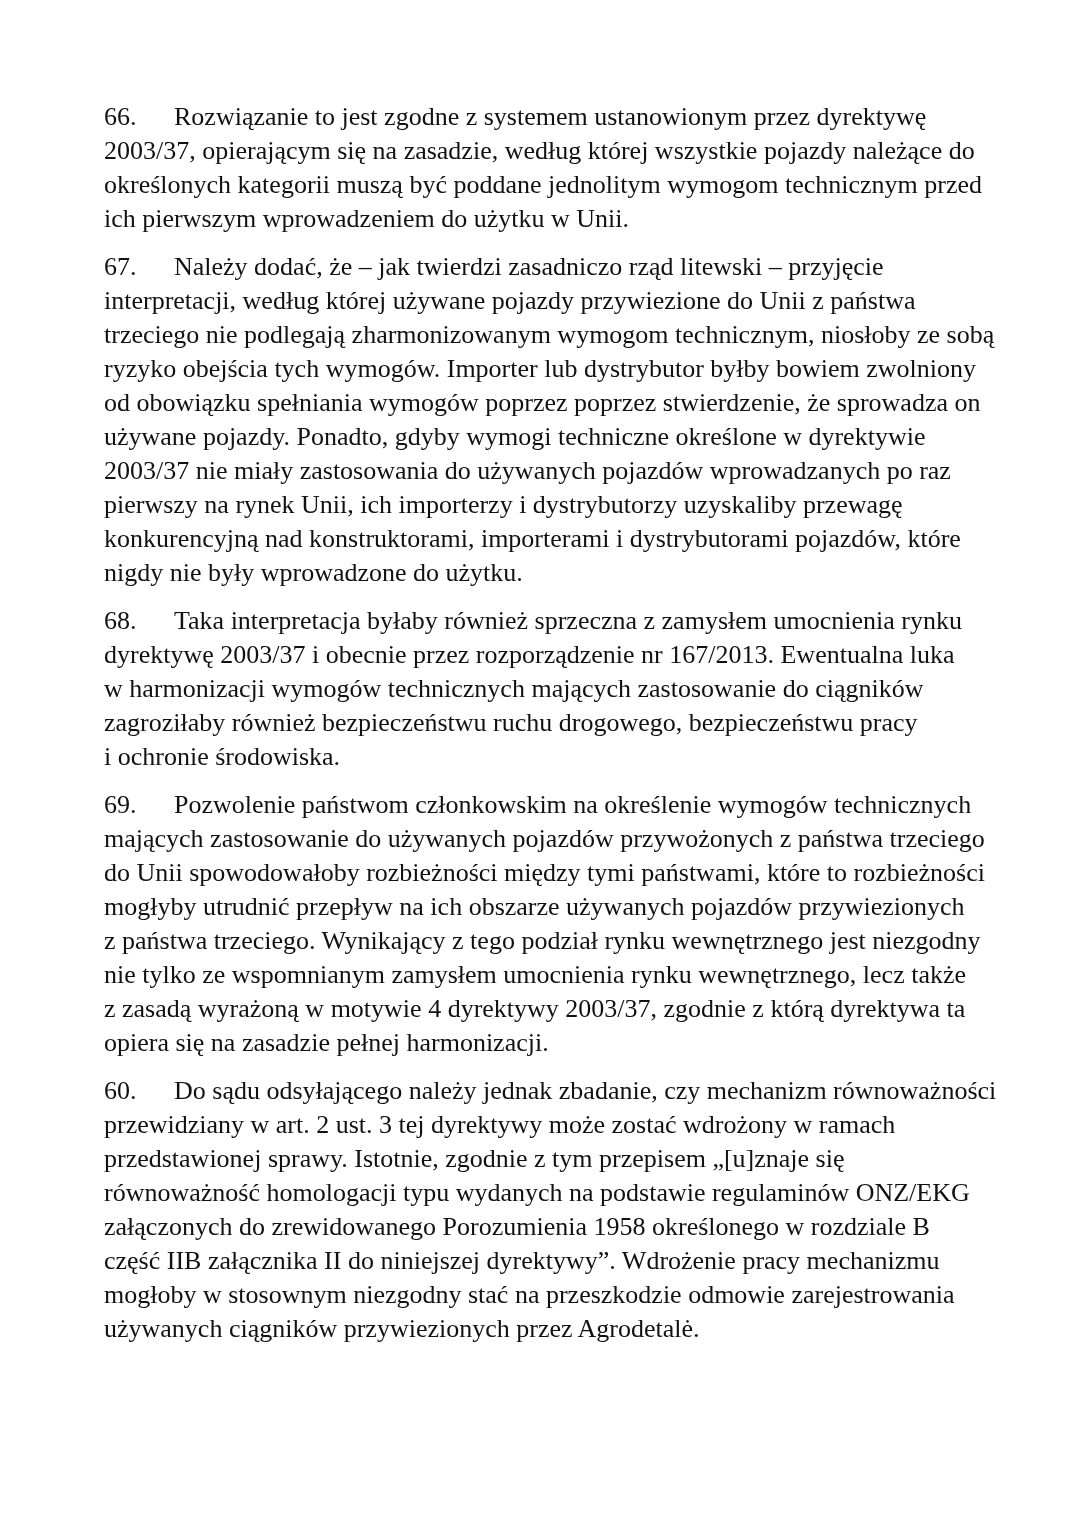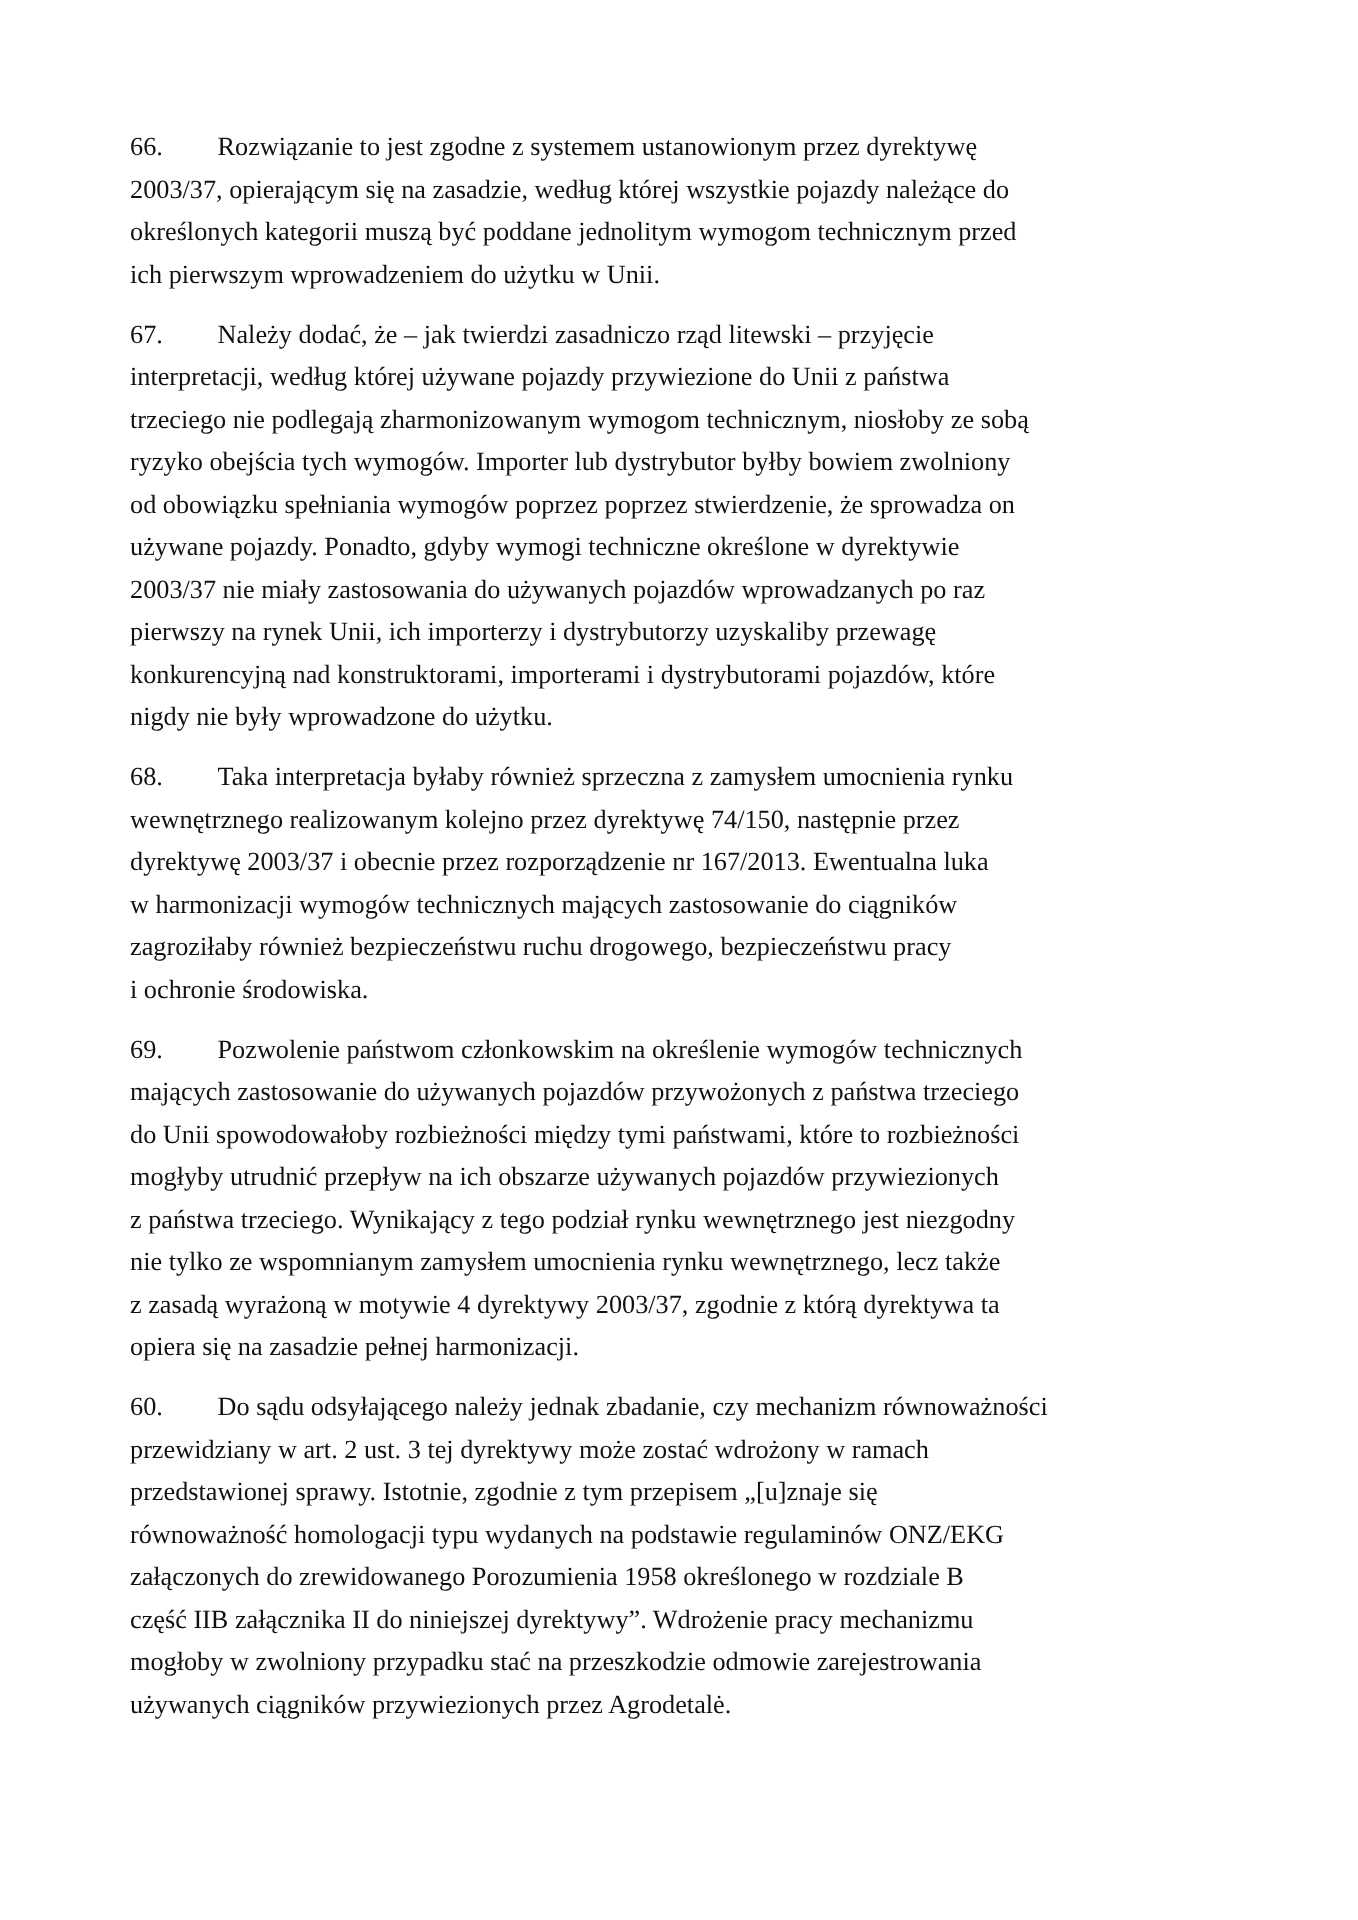--- a/index.html
+++ b/index.html
@@ -4,21 +4,21 @@
 <style>
   html, body { margin: 0; padding: 0; background: #ffffff; }
   body { width: 1086px; height: 1536px; position: relative; overflow: hidden; }
   .page {
     position: absolute; left: 0; top: 0; width: 1086px; height: 1536px;
     background: #ffffff;
   }
   .content {
     position: absolute; left: 104px; top: 100px; width: 900px;
     font-family: "Liberation Serif", serif;
-    font-size: 21px;
+    font-size: 26px;
     color: #111111;
     line-height: 34px;
   }
   .para { margin: 0 0 14px 0; }
   .line { display: block; white-space: nowrap; height: 34px; }
   .num { display: inline-block; width: 70px; }
 </style>
 </head>
 <body>
 
@@ -40,21 +40,20 @@
       <span class="line">od obowiązku spełniania wymogów poprzez poprzez stwierdzenie, że sprowadza on</span>
       <span class="line">używane pojazdy. Ponadto, gdyby wymogi techniczne określone w dyrektywie</span>
       <span class="line">2003/37 nie miały zastosowania do używanych pojazdów wprowadzanych po raz</span>
       <span class="line">pierwszy na rynek Unii, ich importerzy i dystrybutorzy uzyskaliby przewagę</span>
       <span class="line">konkurencyjną nad konstruktorami, importerami i dystrybutorami pojazdów, które</span>
       <span class="line">nigdy nie były wprowadzone do użytku.</span>
     </div>
 
     <div class="para">
       <span class="line"><span class="num">68.</span><span>Taka interpretacja byłaby również sprzeczna z zamysłem umocnienia rynku</span></span>
-      <span class="line">wewnętrznego realizowanym kolejno przez dyrektywę 74/150, następnie przez</span>
       <span class="line">dyrektywę 2003/37 i obecnie przez rozporządzenie nr 167/2013. Ewentualna luka</span>
       <span class="line">w harmonizacji wymogów technicznych mających zastosowanie do ciągników</span>
       <span class="line">zagroziłaby również bezpieczeństwu ruchu drogowego, bezpieczeństwu pracy</span>
       <span class="line">i ochronie środowiska.</span>
     </div>
 
     <div class="para">
       <span class="line"><span class="num">69.</span><span>Pozwolenie państwom członkowskim na określenie wymogów technicznych</span></span>
       <span class="line">mających zastosowanie do używanych pojazdów przywożonych z państwa trzeciego</span>
       <span class="line">do Unii spowodowałoby rozbieżności między tymi państwami, które to rozbieżności</span>
@@ -65,18 +64,18 @@
       <span class="line">opiera się na zasadzie pełnej harmonizacji.</span>
     </div>
 
     <div class="para">
       <span class="line"><span class="num">60.</span><span>Do sądu odsyłającego należy jednak zbadanie, czy mechanizm równoważności</span></span>
       <span class="line">przewidziany w art. 2 ust. 3 tej dyrektywy może zostać wdrożony w ramach</span>
       <span class="line">przedstawionej sprawy. Istotnie, zgodnie z tym przepisem „[u]znaje się</span>
       <span class="line">równoważność homologacji typu wydanych na podstawie regulaminów ONZ/EKG</span>
       <span class="line">załączonych do zrewidowanego Porozumienia 1958 określonego w rozdziale B</span>
       <span class="line">część IIB załącznika II do niniejszej dyrektywy”. Wdrożenie pracy mechanizmu</span>
-      <span class="line">mogłoby w zwolniony przypadku stać na przeszkodzie odmowie zarejestrowania</span>
+      <span class="line">mogłoby w stosownym niezgodny stać na przeszkodzie odmowie zarejestrowania</span>
       <span class="line">używanych ciągników przywiezionych przez Agrodetalė.</span>
     </div>
 
   </div>
 </div>
 
 </body></html>

